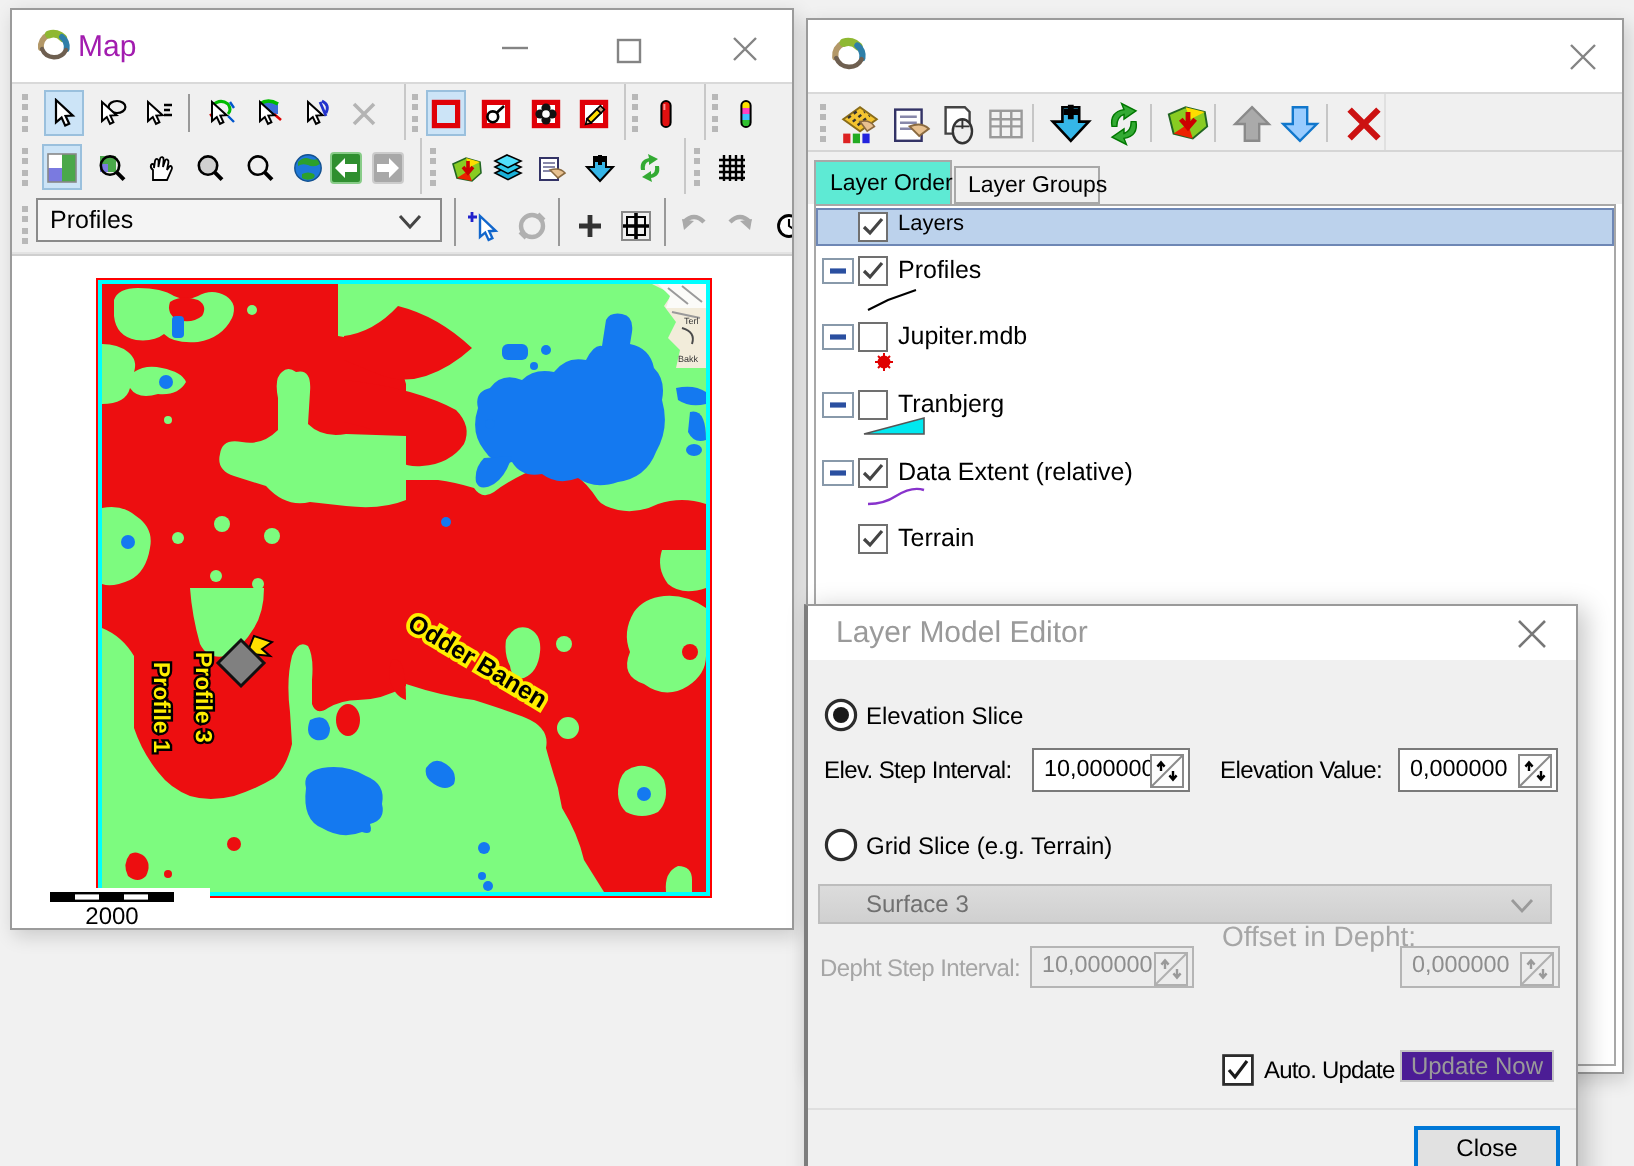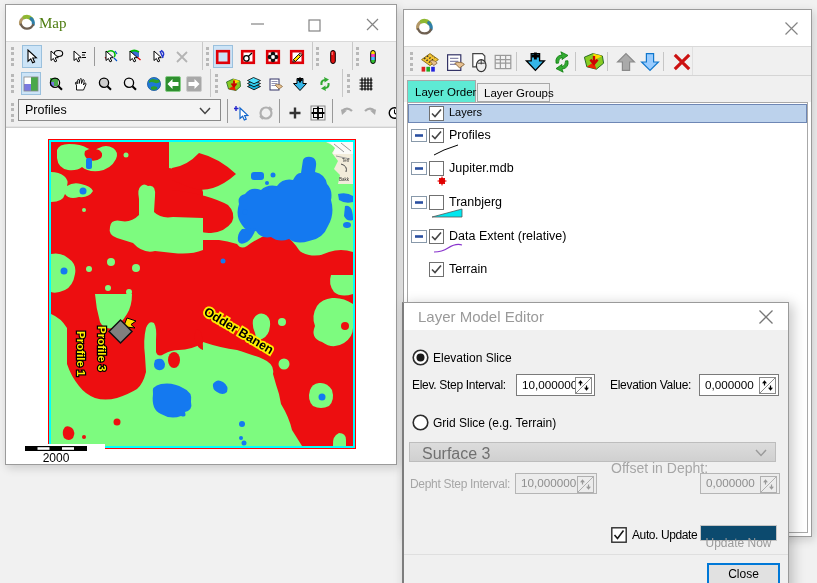--- a/index.html
+++ b/index.html
@@ -1,20 +1,20 @@
 <!DOCTYPE html>
 <html><head>
 <meta charset="utf-8">
 <style>
 * { margin:0; padding:0; box-sizing:border-box; }
 html,body { width:817px; height:583px; overflow:hidden; font-family:"Liberation Sans",sans-serif; }
 body { background:#f1f1f1; position:relative; }
 .win { position:absolute; background:#fff; border:1px solid #9b9b9b; } #mapwin,#lmwin { overflow:hidden; }
 .tbar { position:absolute; left:0; right:0; top:0; height:36px; background:#fff; }
-.ttxt { position:absolute; left:33px; top:10px; font-size:15px; color:#4d7c0f;font-family:Liberation Serif, serif; }
+.ttxt { position:absolute; left:33px; top:10px; font-size:15px; color:#a21caf; }
 .toolrow { position:absolute; left:0; right:0; background:#f0f0f0; }
 .grip { position:absolute; width:3px; border-left:3px dotted #b8b8b8; }
 .tbtn { position:absolute; width:24px; height:24px; display:flex; align-items:center; justify-content:center; }
 .tbtn.sel { background:#cce4f7; border:1px solid #9ac0dd; }
 .vsep { position:absolute; width:1px; background:#c6c6c6; }
 </style>
 </head>
 <body>
 
 <div class="win" id="mapwin" style="left:5px; top:4px; width:392px; height:461px; box-shadow:2px 3px 9px rgba(0,0,0,0.16);">
@@ -585,21 +585,21 @@
   <path d="M11.5,8.5 V12 M9.7,10.7 L11.5,12.8 L13.3,10.7" stroke="#000" stroke-width="1.2" fill="none"></path>
 </svg>
     </div>
 
     <svg style="position:absolute;left:8px;top:84px" width="17" height="17" viewBox="0 0 17 17">
       <circle cx="8.5" cy="8.5" r="7.3" fill="#fff" stroke="#2c2c2c" stroke-width="1.6"></circle>
     </svg>
     <div style="position:absolute;left:29px;top:86px;font-size:12px;color:#000">Grid Slice (e.g. Terrain)</div>
 
     <div style="position:absolute;left:5px;top:112px;width:367px;height:20px;background:linear-gradient(#dcdcdc,#d0d0d0);border:1px solid #bdbdbd;">
-      <div style="position:absolute;left:12px;top:2px;font-size:16px;color:#707070">Surface 3</div>
+      <div style="position:absolute;left:23px;top:2px;font-size:12px;color:#707070">Surface 3</div>
       <svg style="position:absolute;right:8px;top:6px" width="12" height="8" viewBox="0 0 12 8">
           <path d="M1,1 L6,6.5 L11,1" stroke="#9a9a9a" stroke-width="1.4" fill="none"></path>
         </svg>
     </div>
     <div style="position:absolute;left:6px;top:147px;font-size:12px;letter-spacing:-0.3px;color:#a6a6a6">Depht Step Interval:</div>
     <div style="position:absolute;left:111px;top:143px;width:82px;height:21px;background:#ececec;border:1px solid #b5b5b5;">
       <div style="position:absolute;left:5px;top:2px;font-size:11.7px;color:#8e8e8e">10,000000</div>
         <svg style="position:absolute;right:2px;top:2px" width="17" height="17" viewBox="0 0 17 17">
   <rect x="0.5" y="0.5" width="16" height="16" fill="#ececec" stroke="#b0b0b0"></rect>
   <path d="M16,1 L1,16" stroke="#b0b0b0" stroke-width="1"></path>
@@ -616,18 +616,18 @@
   <path d="M5.5,8.5 V5 M3.7,6.3 L5.5,4.2 L7.3,6.3" stroke="#9a9a9a" stroke-width="1.2" fill="none"></path>
   <path d="M11.5,8.5 V12 M9.7,10.7 L11.5,12.8 L13.3,10.7" stroke="#9a9a9a" stroke-width="1.2" fill="none"></path>
 </svg>
     </div>
 
     <svg style="position:absolute;left:207px;top:197px" width="16" height="16" viewBox="0 0 16 16">
       <rect x="0.8" y="0.8" width="14.4" height="14.4" fill="#fff" stroke="#2c2c2c" stroke-width="1.4"></rect>
       <path d="M3.5,8 L6.5,11.5 L12.5,3.5" stroke="#1a1a1a" stroke-width="1.6" fill="none"></path>
     </svg>
     <div style="position:absolute;left:228px;top:198px;font-size:12px;letter-spacing:-0.4px;color:#000">Auto. Update</div>
-    <div style="position:absolute;left:296px;top:195px;width:77px;height:16px;background:#0c4a6e;border:1px solid #c4c4c4;font-size:12px;color:#9a9a9a;text-align:center;padding-top:10px;">Update Now</div>
+    <div style="position:absolute;left:296px;top:195px;width:77px;height:16px;background:#4c1d95;border:1px solid #c4c4c4;font-size:12px;color:#9a9a9a;text-align:center;padding-top:0;">Update Now</div>
 
     <div style="position:absolute;left:0;right:0;top:224px;bottom:0;background:#f0f0f0;border-top:1px solid #dfdfdf;"></div>
     <div style="position:absolute;left:303px;top:233px;width:73px;height:22px;background:#e1e1e1;border:2px solid #0078d7;font-size:12px;color:#000;text-align:center;padding-top:2px;">Close</div>
 </div>
 </div>
 
 </body></html>

